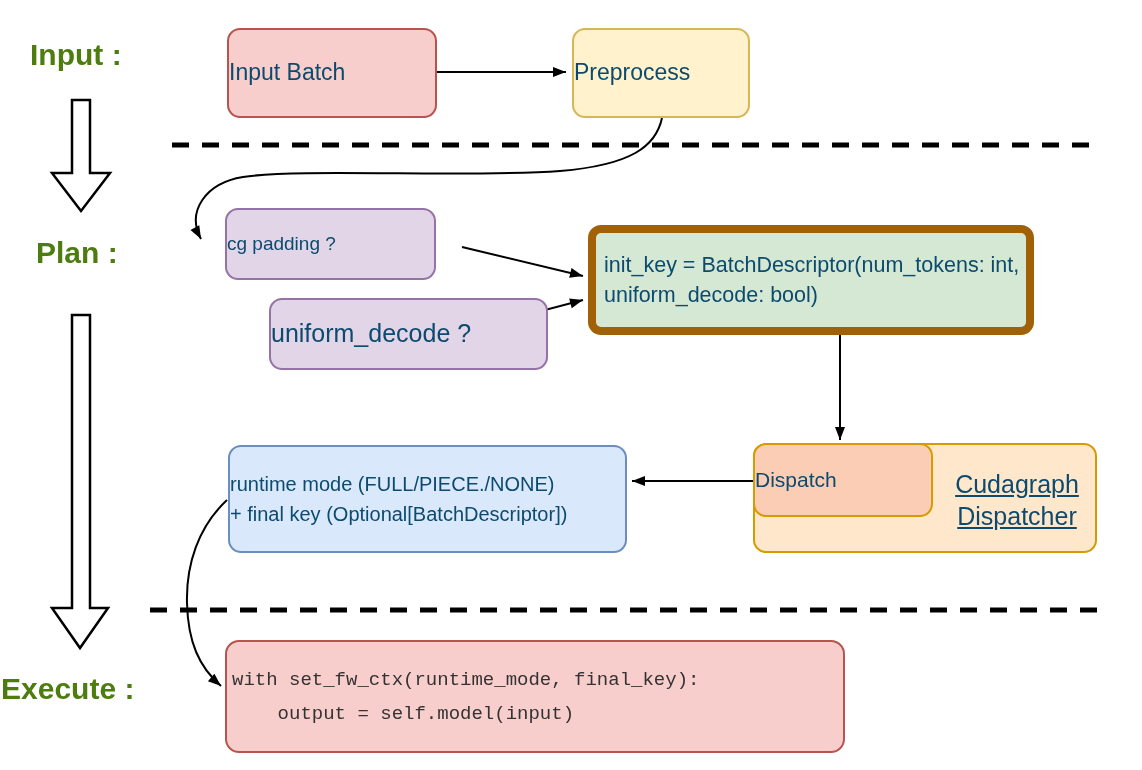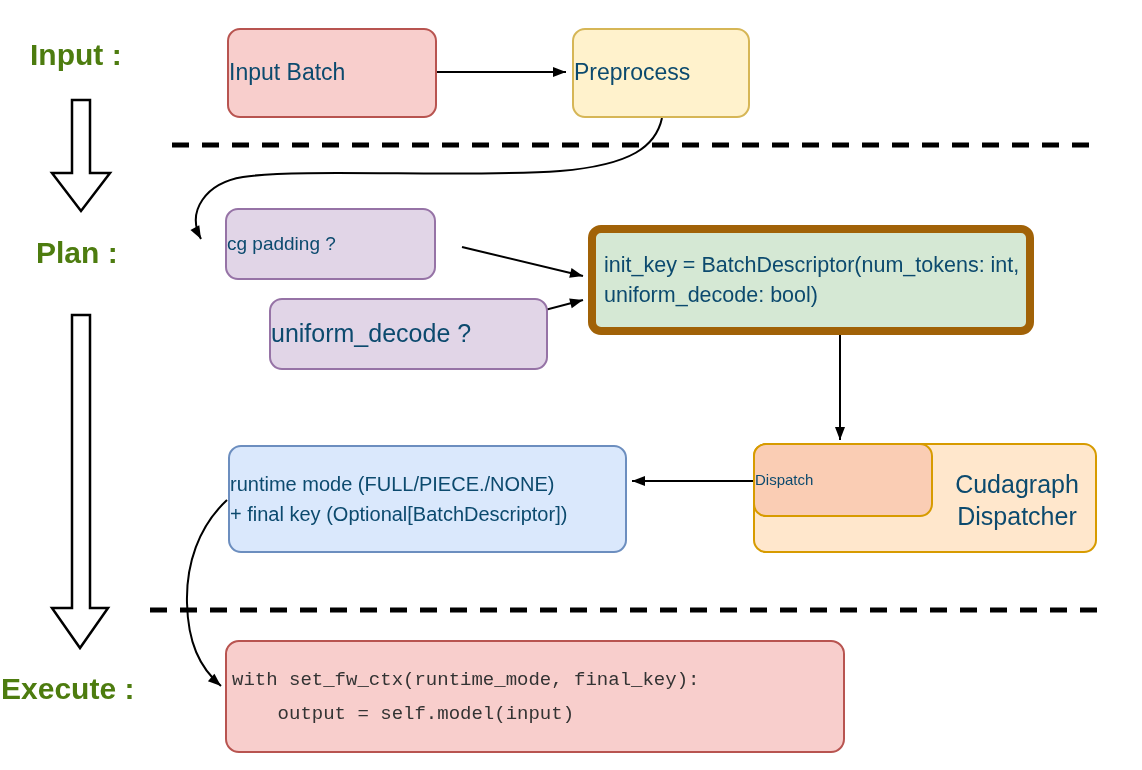--- a/index.html
+++ b/index.html
@@ -40,24 +40,24 @@
     background:#E1D5E7;border:2px solid #9673A6;font-size:19px;}
   .b-uniform{left:225px;top:298px;width:279px;height:72px;
     background:#E1D5E7;border:2px solid #9673A6;font-size:25px;margin-left:44px;}
   .b-initkey{left:588px;top:225px;width:446px;height:110px;
     background:#D5E8D4;border:8px solid #a16207;font-size:21.5px;line-height:30px;padding-left:8px;}
   .b-cudagraph{left:753px;top:443px;width:344px;height:110px;
     background:#FFE7CC;border:2px solid #D79B00;}
   .cud-text{
     position:absolute;left:180px;top:0;width:164px;height:110px;
     display:flex;flex-direction:column;align-items:center;justify-content:center;
-    font-size:25px;line-height:32px;
+    font-size:25px;line-height:32px;text-decoration:underline;
   }
   .b-dispatch{left:753px;top:443px;width:180px;height:74px;
-    background:#FACDB4;border:2px solid #D79B00;font-size:15px;z-index:2;}
+    background:#FACDB4;border:2px solid #D79B00;font-size:21px;z-index:2;}
   .b-runtime{left:228px;top:445px;width:399px;height:108px;
     background:#DAE8FC;border:2px solid #6C8EBF;font-size:20px;line-height:30px;}
   .b-code{left:225px;top:640px;width:620px;height:113px;
     background:#F8CECC;border:2.5px solid #B85450;
     border-radius:14px;
     font-family:"Liberation Mono",monospace;
     font-size:19px;line-height:34px;color:#333;
     align-items:flex-start;justify-content:center;
     padding-left:5px;text-align:left;z-index:1;}
   .pre{white-space:pre;}

